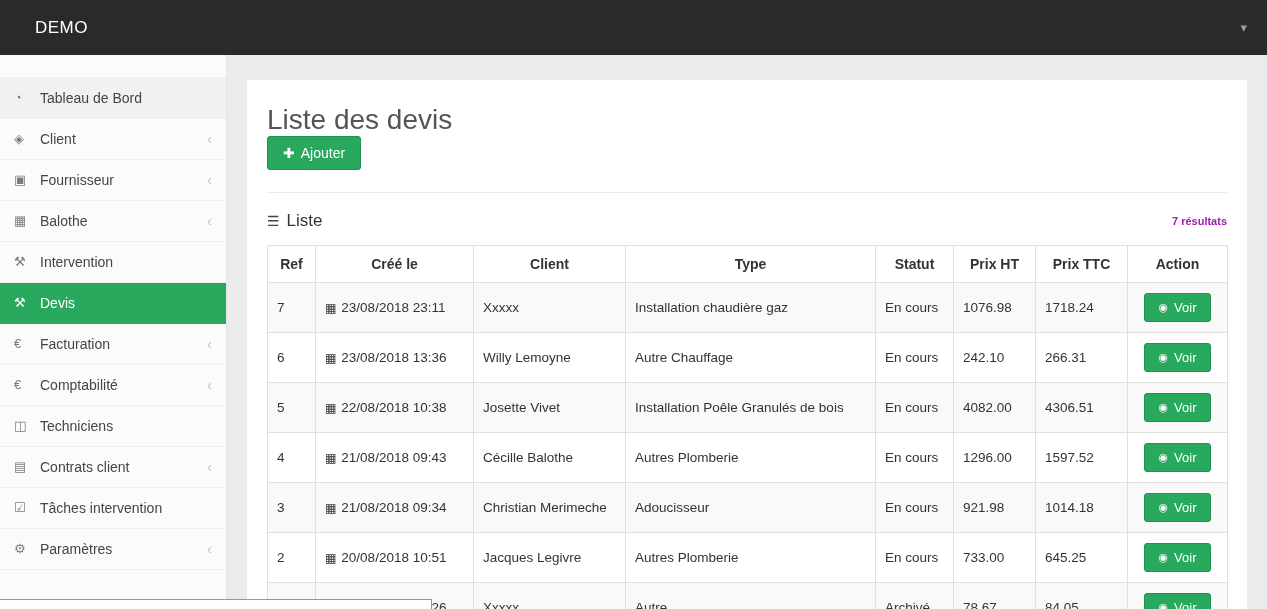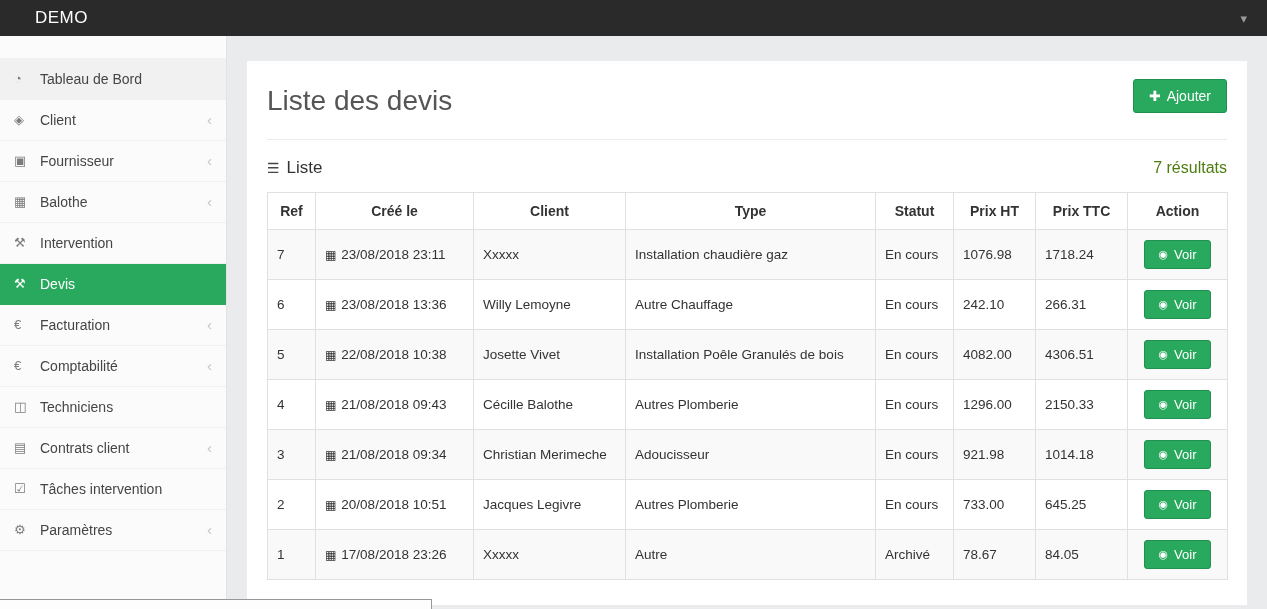--- a/index.html
+++ b/index.html
@@ -6,21 +6,21 @@
   html,body { margin:0; padding:0; }
   body {
     width:1267px; height:609px; overflow:hidden; position:relative;
     font-family:"Liberation Sans","DejaVu Sans",sans-serif;
     background:#eaebed; color:#333;
   }
   :root { --green:#28a95d; --green-dark:#1f9150; }
 
   
   .topbar {
-    height:36px; background:#2a2a2a; color:#fff;
+    height:55px; background:#2a2a2a; color:#fff;
     display:flex; align-items:center; justify-content:space-between;
     padding:0 20px 0 35px;
     text-align:center;
   }
   .brand { font-size:17px; letter-spacing:.5px; }
   .topbar-caret { color:#9a9a9a; font-size:13px; cursor:pointer; }
 
   
   .layout { display:flex; height:569px; }
 
@@ -38,34 +38,34 @@
   .sb-item.hover { background:#f1f1f1; }
   .sb-item.active { background:var(--green); border-color:var(--green); color:#fff; }
   .sb-icon { width:26px; color:#7c7c7c; font-size:13px; flex:none; }
   .sb-item.active .sb-icon { color:#fff; }
   .sb-chev { margin-left:auto; color:#c4c4c4; font-size:15px; line-height:14px; }
 
   
   .main { flex:1; padding:25px 20px 0 20px; overflow:hidden; }
   .card { background:#fff; padding:18px 20px; height:560px; }
 
-  .card-header { display:flex; justify-content:space-between; align-items:flex-start; }
+  .card-header { display:flex; justify-content:space-between; align-items:flex-start;flex-direction:column; }
   .page-title { font-size:28px; font-weight:400; color:#555; margin:6px 0 0 0; }
   .btn-add {
     background:var(--green); color:#fff; border:1px solid var(--green-dark);
     border-radius:3px; padding:8px 15px; font-size:14px; cursor:pointer;
     display:inline-flex; align-items:center; gap:6px;
     font-family:inherit;
   }
   .card-divider { border:none; border-top:1px solid #ececec; margin:22px 0 0 0; }
 
   .section-row { display:flex; justify-content:space-between; align-items:center; margin:18px 0 14px 0; }
   .section-title { font-size:17px; color:#333; display:flex; align-items:center; gap:7px; }
   .section-title .list-glyph { font-size:14px; color:#444; }
-  .results-count { font-size:16px; color:#4d7c0f; }
+  .results-count { font-size:11px; color:#a21caf;font-weight:bold; }
 
   
   table.devis { width:100%; border-collapse:collapse; font-size:13.5px; color:#333; table-layout:fixed; }
   .devis th, .devis td { border:1px solid #e0e0e0; text-align:left; vertical-align:middle; overflow:hidden; white-space:nowrap; }
   .devis th { font-weight:bold; font-size:14px; padding:10px 9px; background:#fff;text-align:center; }
   .devis td { padding:16px 9px; }
   .devis tbody tr:nth-child(odd) { background:#f9f9f9; }
   .col-ref { width:48px; }
   .col-created { width:158px; }
   .col-client { width:152px; }
@@ -244,21 +244,21 @@
                   <span>Voir</span>
                 </button></td>
             </tr>
             <tr>
               <td>4</td>
               <td><span class="cal-glyph">▦</span>21/08/2018 09:43</td>
               <td>Cécille Balothe</td>
               <td>Autres Plomberie</td>
               <td>En cours</td>
               <td>1296.00</td>
-              <td>2150.33</td>
+              <td>1597.52</td>
               <td class="cell-action"><button class="btn-voir">
                   <span class="eye-glyph">◉</span>
                   <span>Voir</span>
                 </button></td>
             </tr>
             <tr>
               <td>3</td>
               <td><span class="cal-glyph">▦</span>21/08/2018 09:34</td>
               <td>Christian Merimeche</td>
               <td>Adoucisseur</td>

